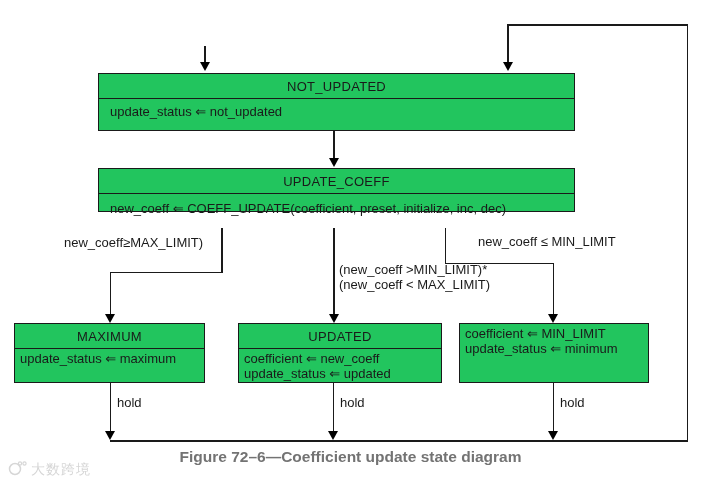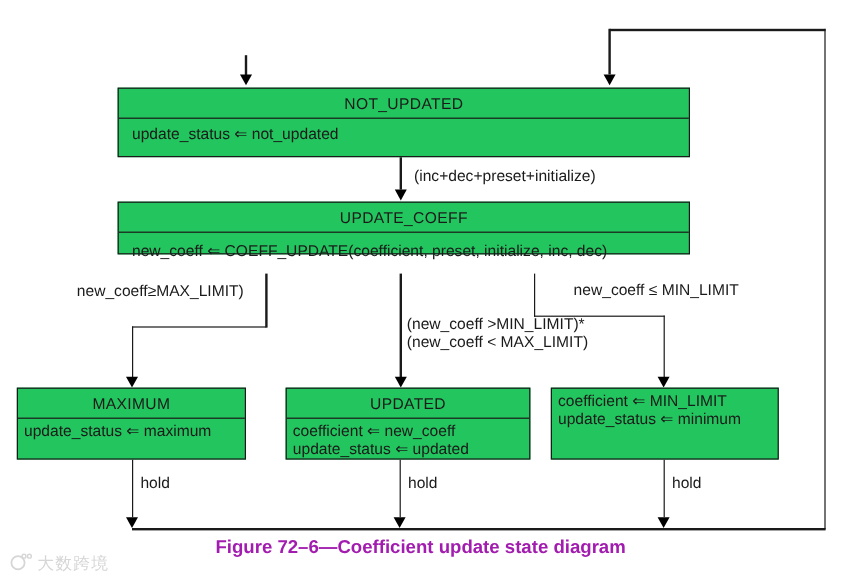--- a/index.html
+++ b/index.html
@@ -17,21 +17,21 @@
   .hline{position:absolute;height:1.5px;background:#1a1a1a;}
   .vline{position:absolute;width:1.5px;background:#1a1a1a;}
   .arrow-down{
     position:absolute;width:0;height:0;
     border-left:5px solid transparent;border-right:5px solid transparent;
     border-top:9px solid #000;
   }
   .edge-label{position:absolute;font-size:13px;white-space:nowrap;line-height:15px;}
   .caption{
     position:absolute;left:0;right:0;top:448px;text-align:center;
-    font-size:15.5px;font-weight:bold;color:#a21caf;
+    font-size:15.5px;font-weight:bold;color:#737373;
   }
   .watermark{
     position:absolute;left:8px;top:460px;color:#d6d6d6;font-size:14px;
     display:flex;align-items:center;gap:3px;letter-spacing:1px;
   }
 </style>
 </head>
 <body>
 
 <div class="canvas">
@@ -97,21 +97,20 @@
     </div>
   </div>
 
   <div class="state" style="left:459px;top:323px;width:190px;height:60px;">
     <div class="state-body tight">
       <div>coefficient ⇐ MIN_LIMIT</div>
       <div>update_status ⇐ minimum</div>
     </div>
   </div>
 
-  <div class="edge-label" style="left:345px;top:139px;">(inc+dec+preset+initialize)</div>
   <div class="edge-label" style="left:64px;top:235px;">new_coeff≥MAX_LIMIT)</div>
   <div class="edge-label" style="left:339px;top:262px;">
     <div>(new_coeff &gt;MIN_LIMIT)*</div>
     <div>(new_coeff &lt; MAX_LIMIT)</div>
   </div>
   <div class="edge-label" style="left:478px;top:234px;text-align:center;">new_coeff ≤ MIN_LIMIT</div>
   <div class="edge-label" style="left:117px;top:395px;">hold</div>
   <div class="edge-label" style="left:340px;top:395px;">hold</div>
   <div class="edge-label" style="left:560px;top:395px;">hold</div>
 

